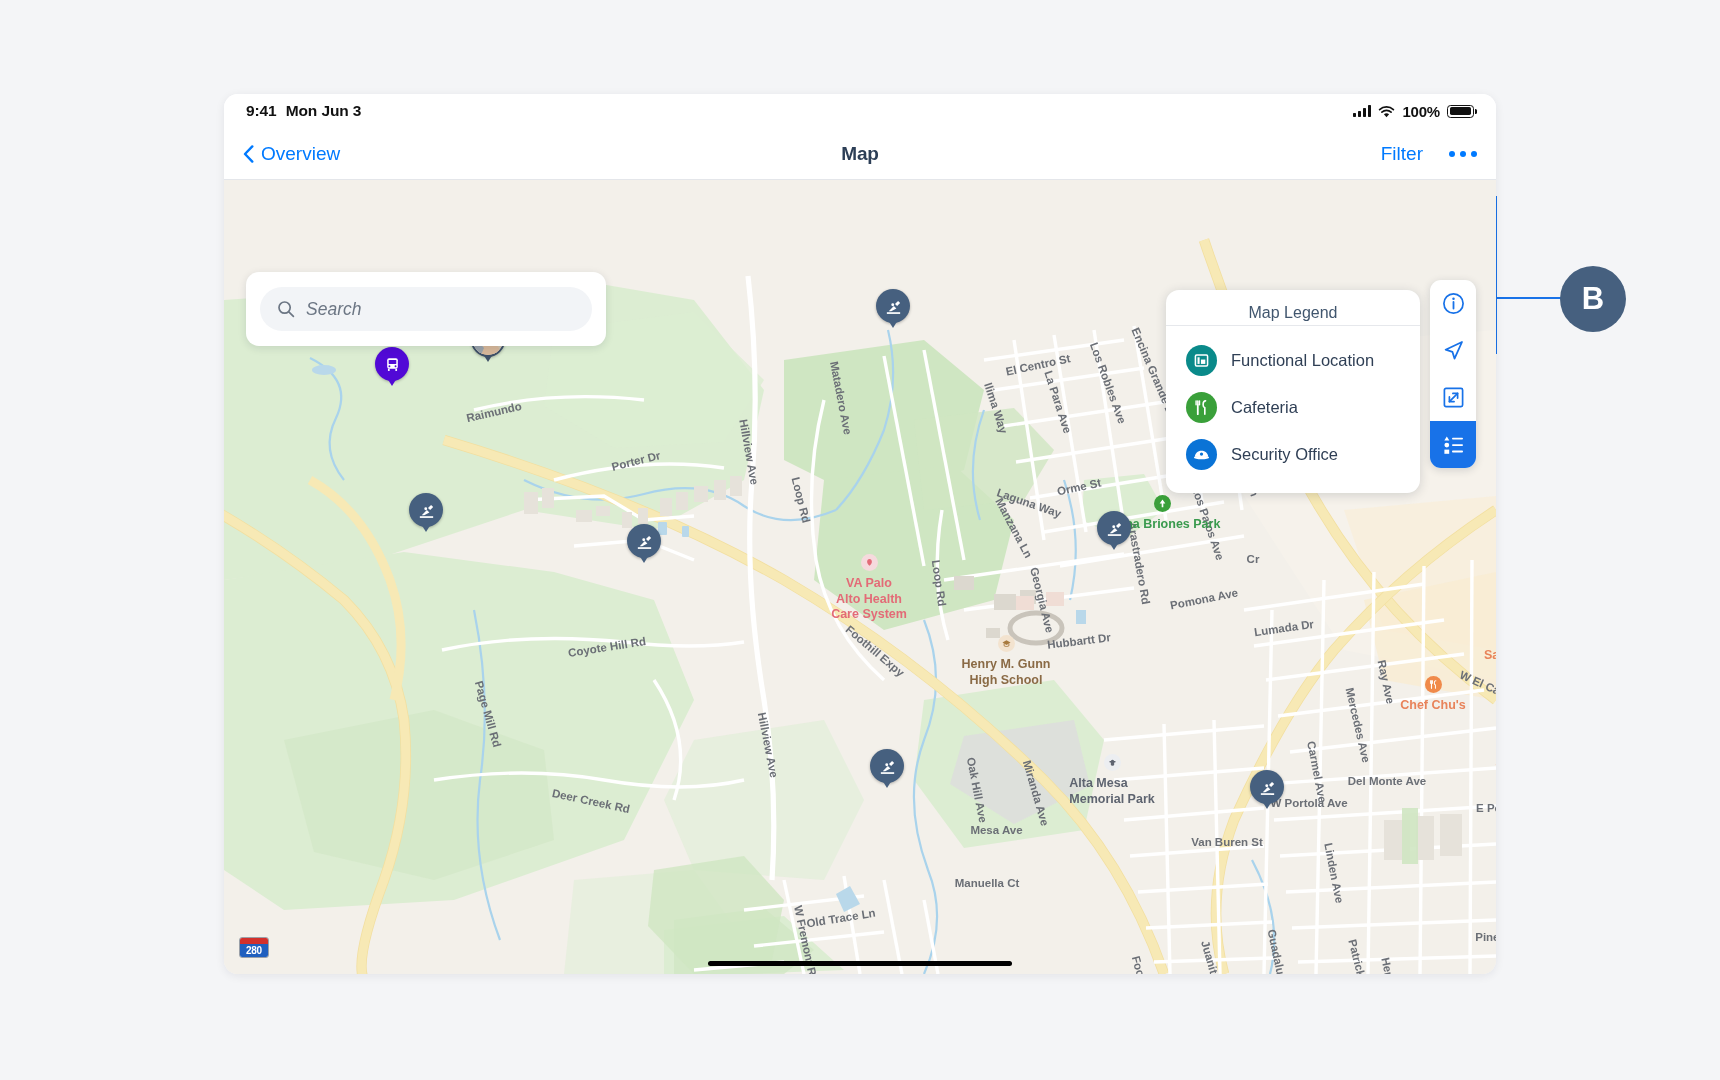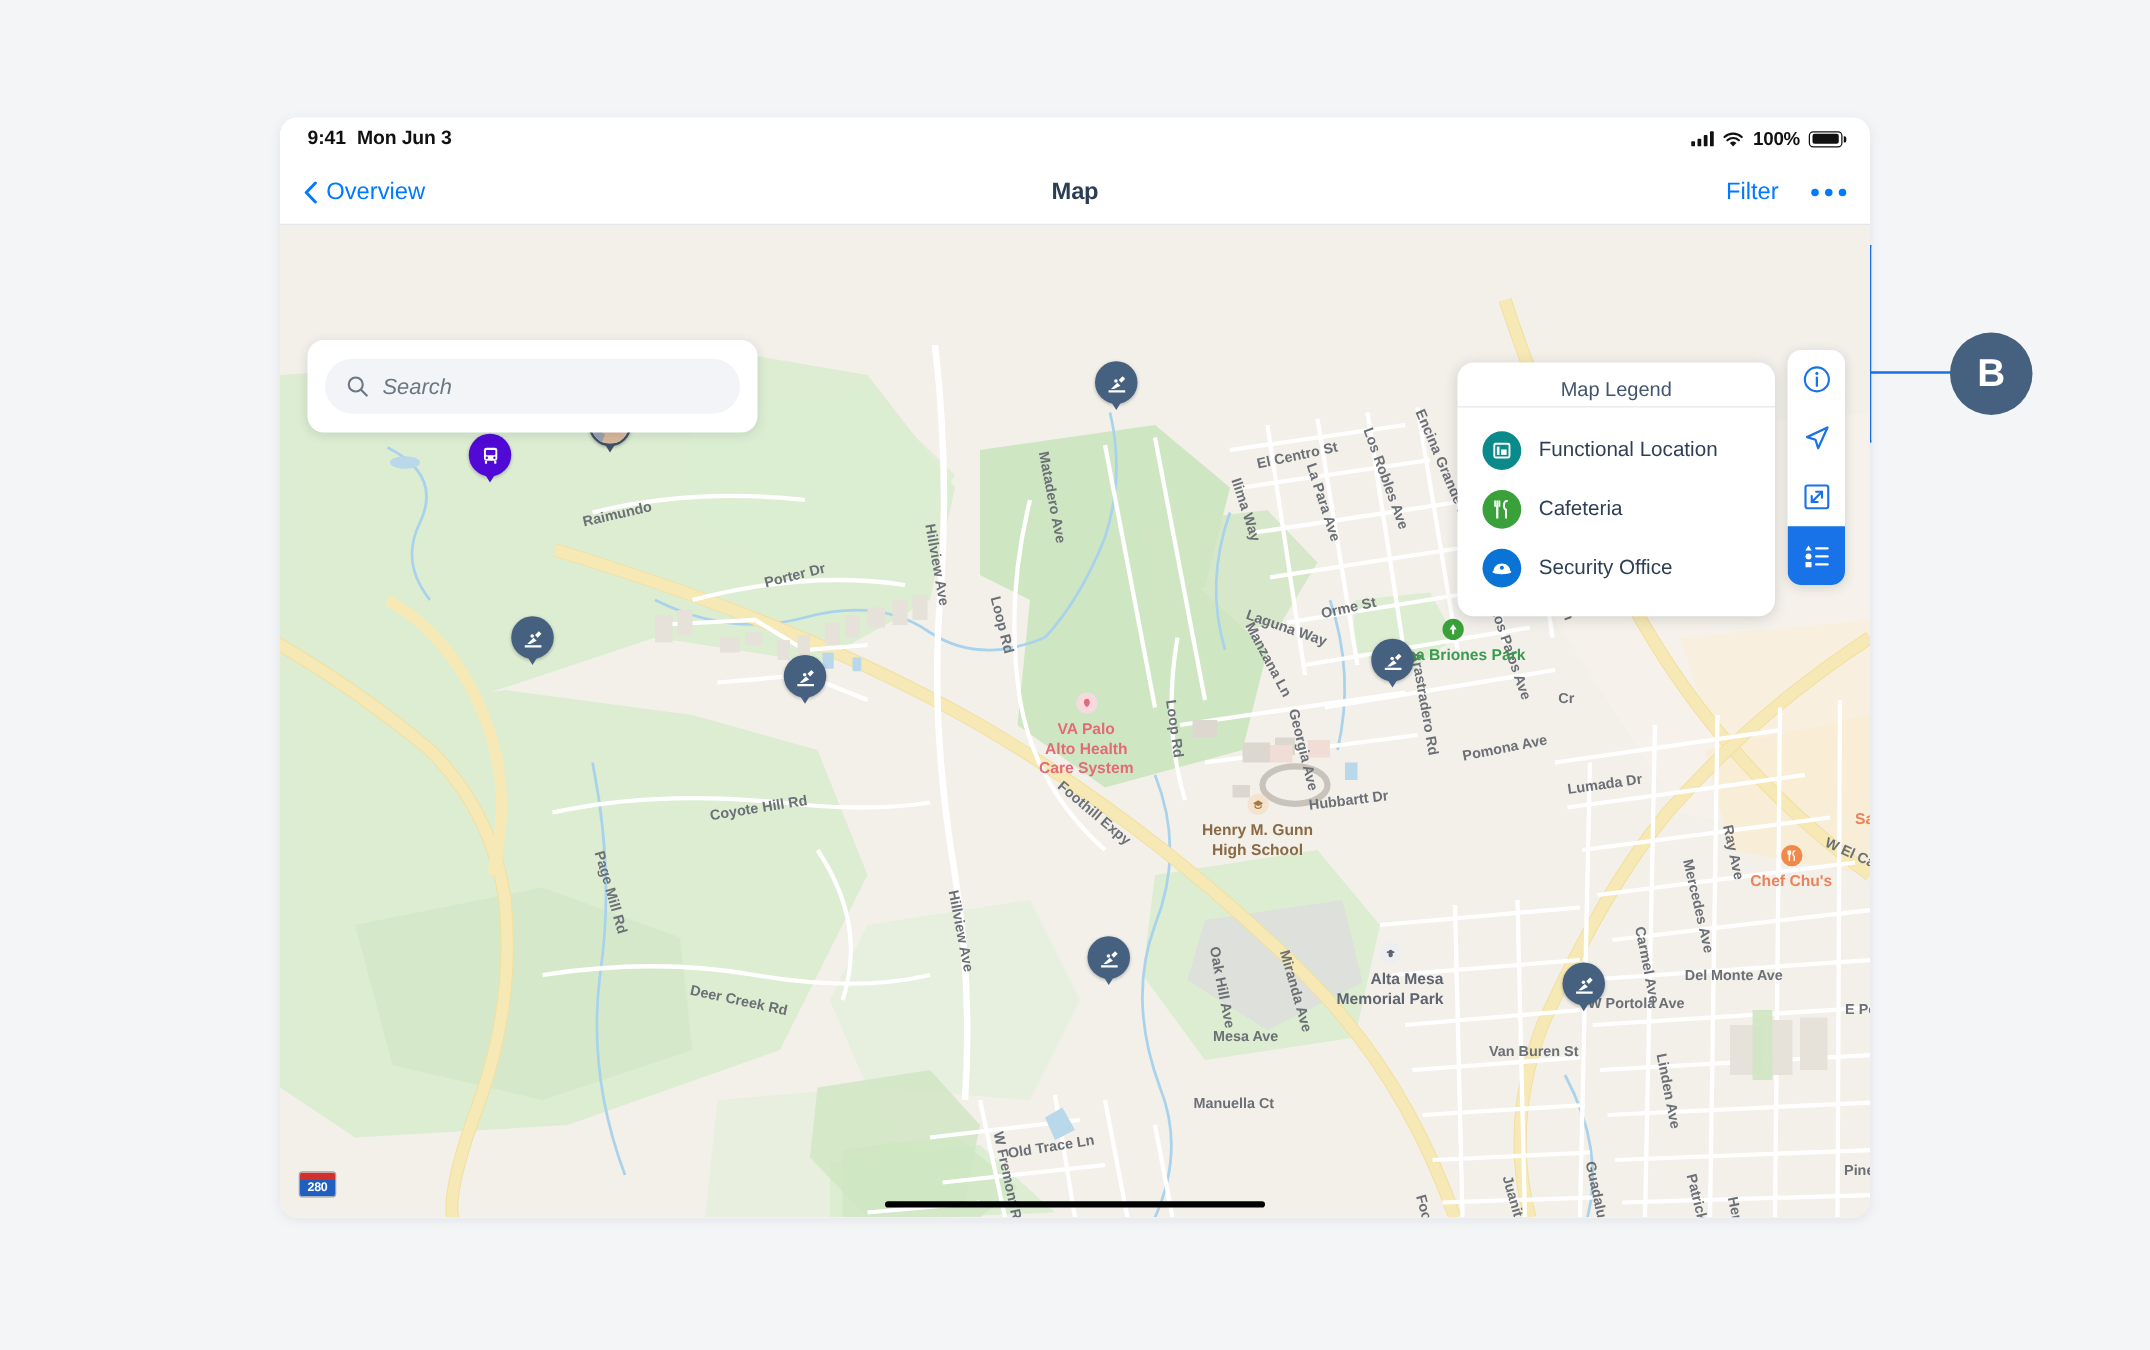--- a/index.html
+++ b/index.html
@@ -72,21 +72,21 @@
   .map svg.basemap { position:absolute; left:0; top:0; }
 
   
   .lbl { position: absolute; font-family: "Liberation Sans", sans-serif;
          white-space: nowrap; pointer-events: none; }
   .lbl-street { font-size: 11.5px; color: #6b6f76; font-weight: 600; }
   .lbl-park  { font-size: 12.5px; color: #3a9a4e; font-weight: 700; text-align:center; }
   .lbl-poi   { font-size: 12.5px; color: #e8835a; font-weight: 700; }
   .lbl-med   { font-size: 12.5px; color: #e36b77; font-weight: 700; text-align:center; line-height: 1.25; }
   .lbl-edu   { font-size: 12.5px; color: #8a6a45; font-weight: 700; text-align:center; line-height: 1.25; }
-  .lbl-grey  { font-size: 12.5px; color: #5e6470; font-weight: 700; text-align:right; line-height:1.25; }
+  .lbl-grey  { font-size: 12.5px; color: #5e6470; font-weight: 700; text-align:left; line-height:1.25; }
 
   .poidot { position:absolute; width:17px; height:17px; border-radius:50%;
             display:flex; align-items:center; justify-content:center;
             font-size:9px; color:#fff; }
 
   
   .search-card {
     position: absolute; left: 22px; top: 92px;
     width: 360px; height: 74px;
     background: #ffffff; border-radius: 13px;

